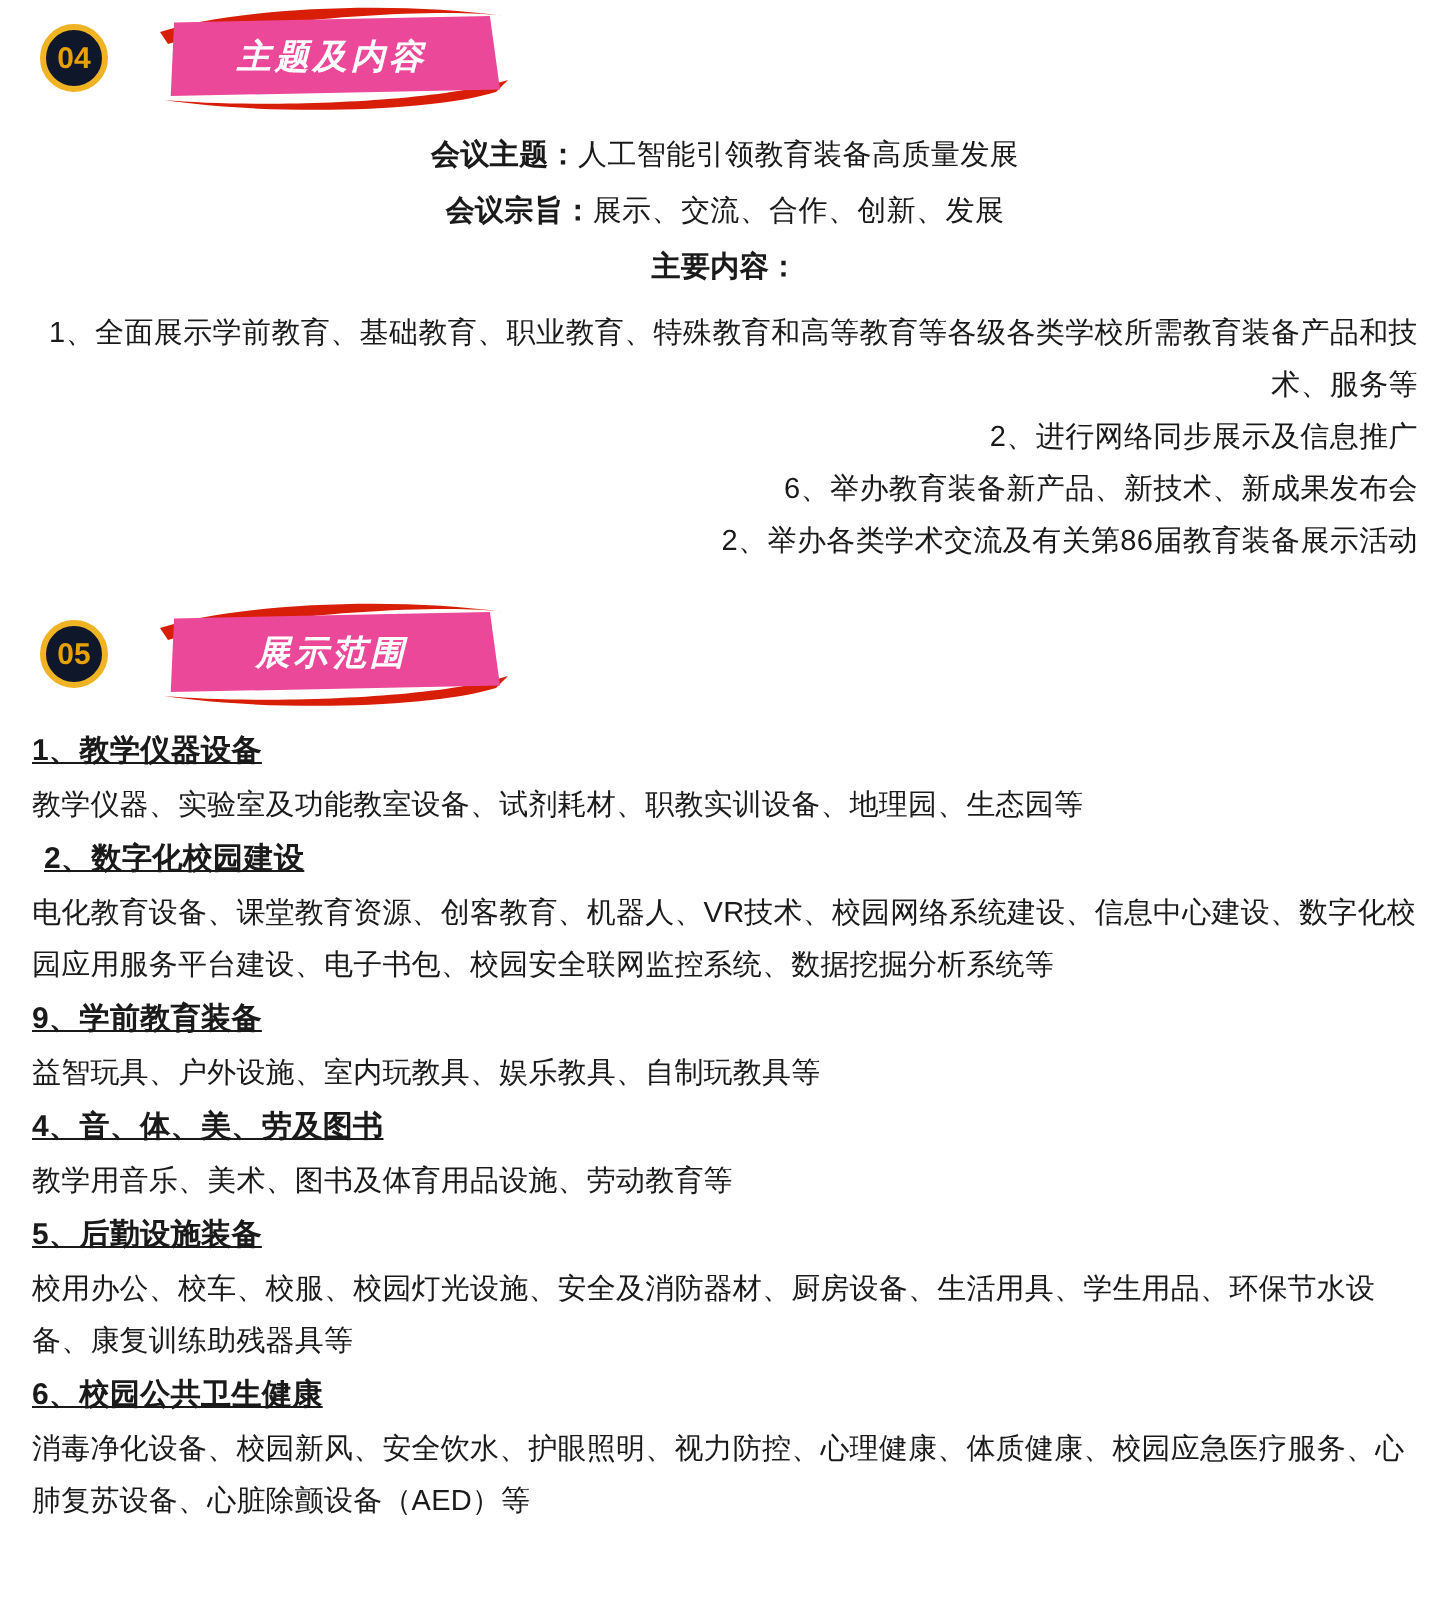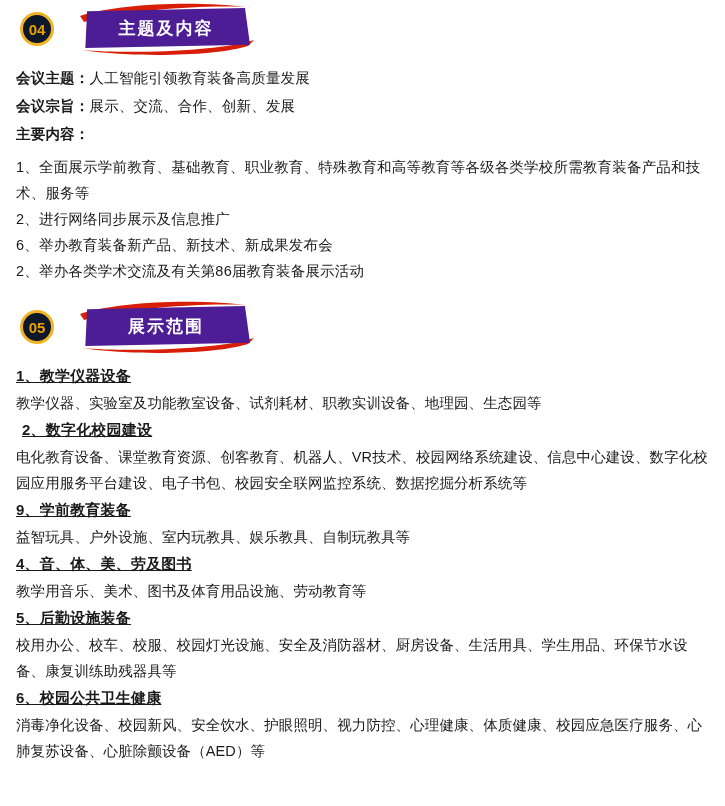--- a/index.html
+++ b/index.html
@@ -44,55 +44,58 @@
     color: #e8a200;
     letter-spacing: 0px;
     background: #0f172a;
   }
   .banner {
     position: absolute;
     left: 68px;
     top: 8px;
     height: 40px;
     min-width: 168px;
-    background: #4c1d95;
+    background: #ec4899;
     display: flex;
     align-items: center;
     justify-content: center;
     padding: 0 26px;
     color: #fff;
     font-size: 17px;
     font-weight: bold;
     letter-spacing: 2px;
     clip-path: polygon(3% 8%, 97% 0%, 100% 92%, 2% 100%);
+    font-style: italic;
   }
   .banner-swoosh {
     position: absolute;
     left: 62px;
     top: 2px;
     width: 182px;
     height: 54px;
     pointer-events: none;
   }
 
   
   .content {
     padding: 0 2px;
   }
   .kv {
     font-size: 14.5px;
     line-height: 28px;
     letter-spacing: 0.2px;
+    text-align: center;
   }
   .kv .k { font-weight: bold; }
   .spacer-6 { height: 6px; }
   .list-item {
     font-size: 14.5px;
     line-height: 26px;
     letter-spacing: 0.2px;
+    text-align: right;
   }
   .cat-title {
     font-size: 15px;
     font-weight: bold;
     line-height: 28px;
     letter-spacing: 0.2px;
     text-decoration: underline;
   }
   .cat-title.indent { padding-left: 6px; }
   .cat-body {

